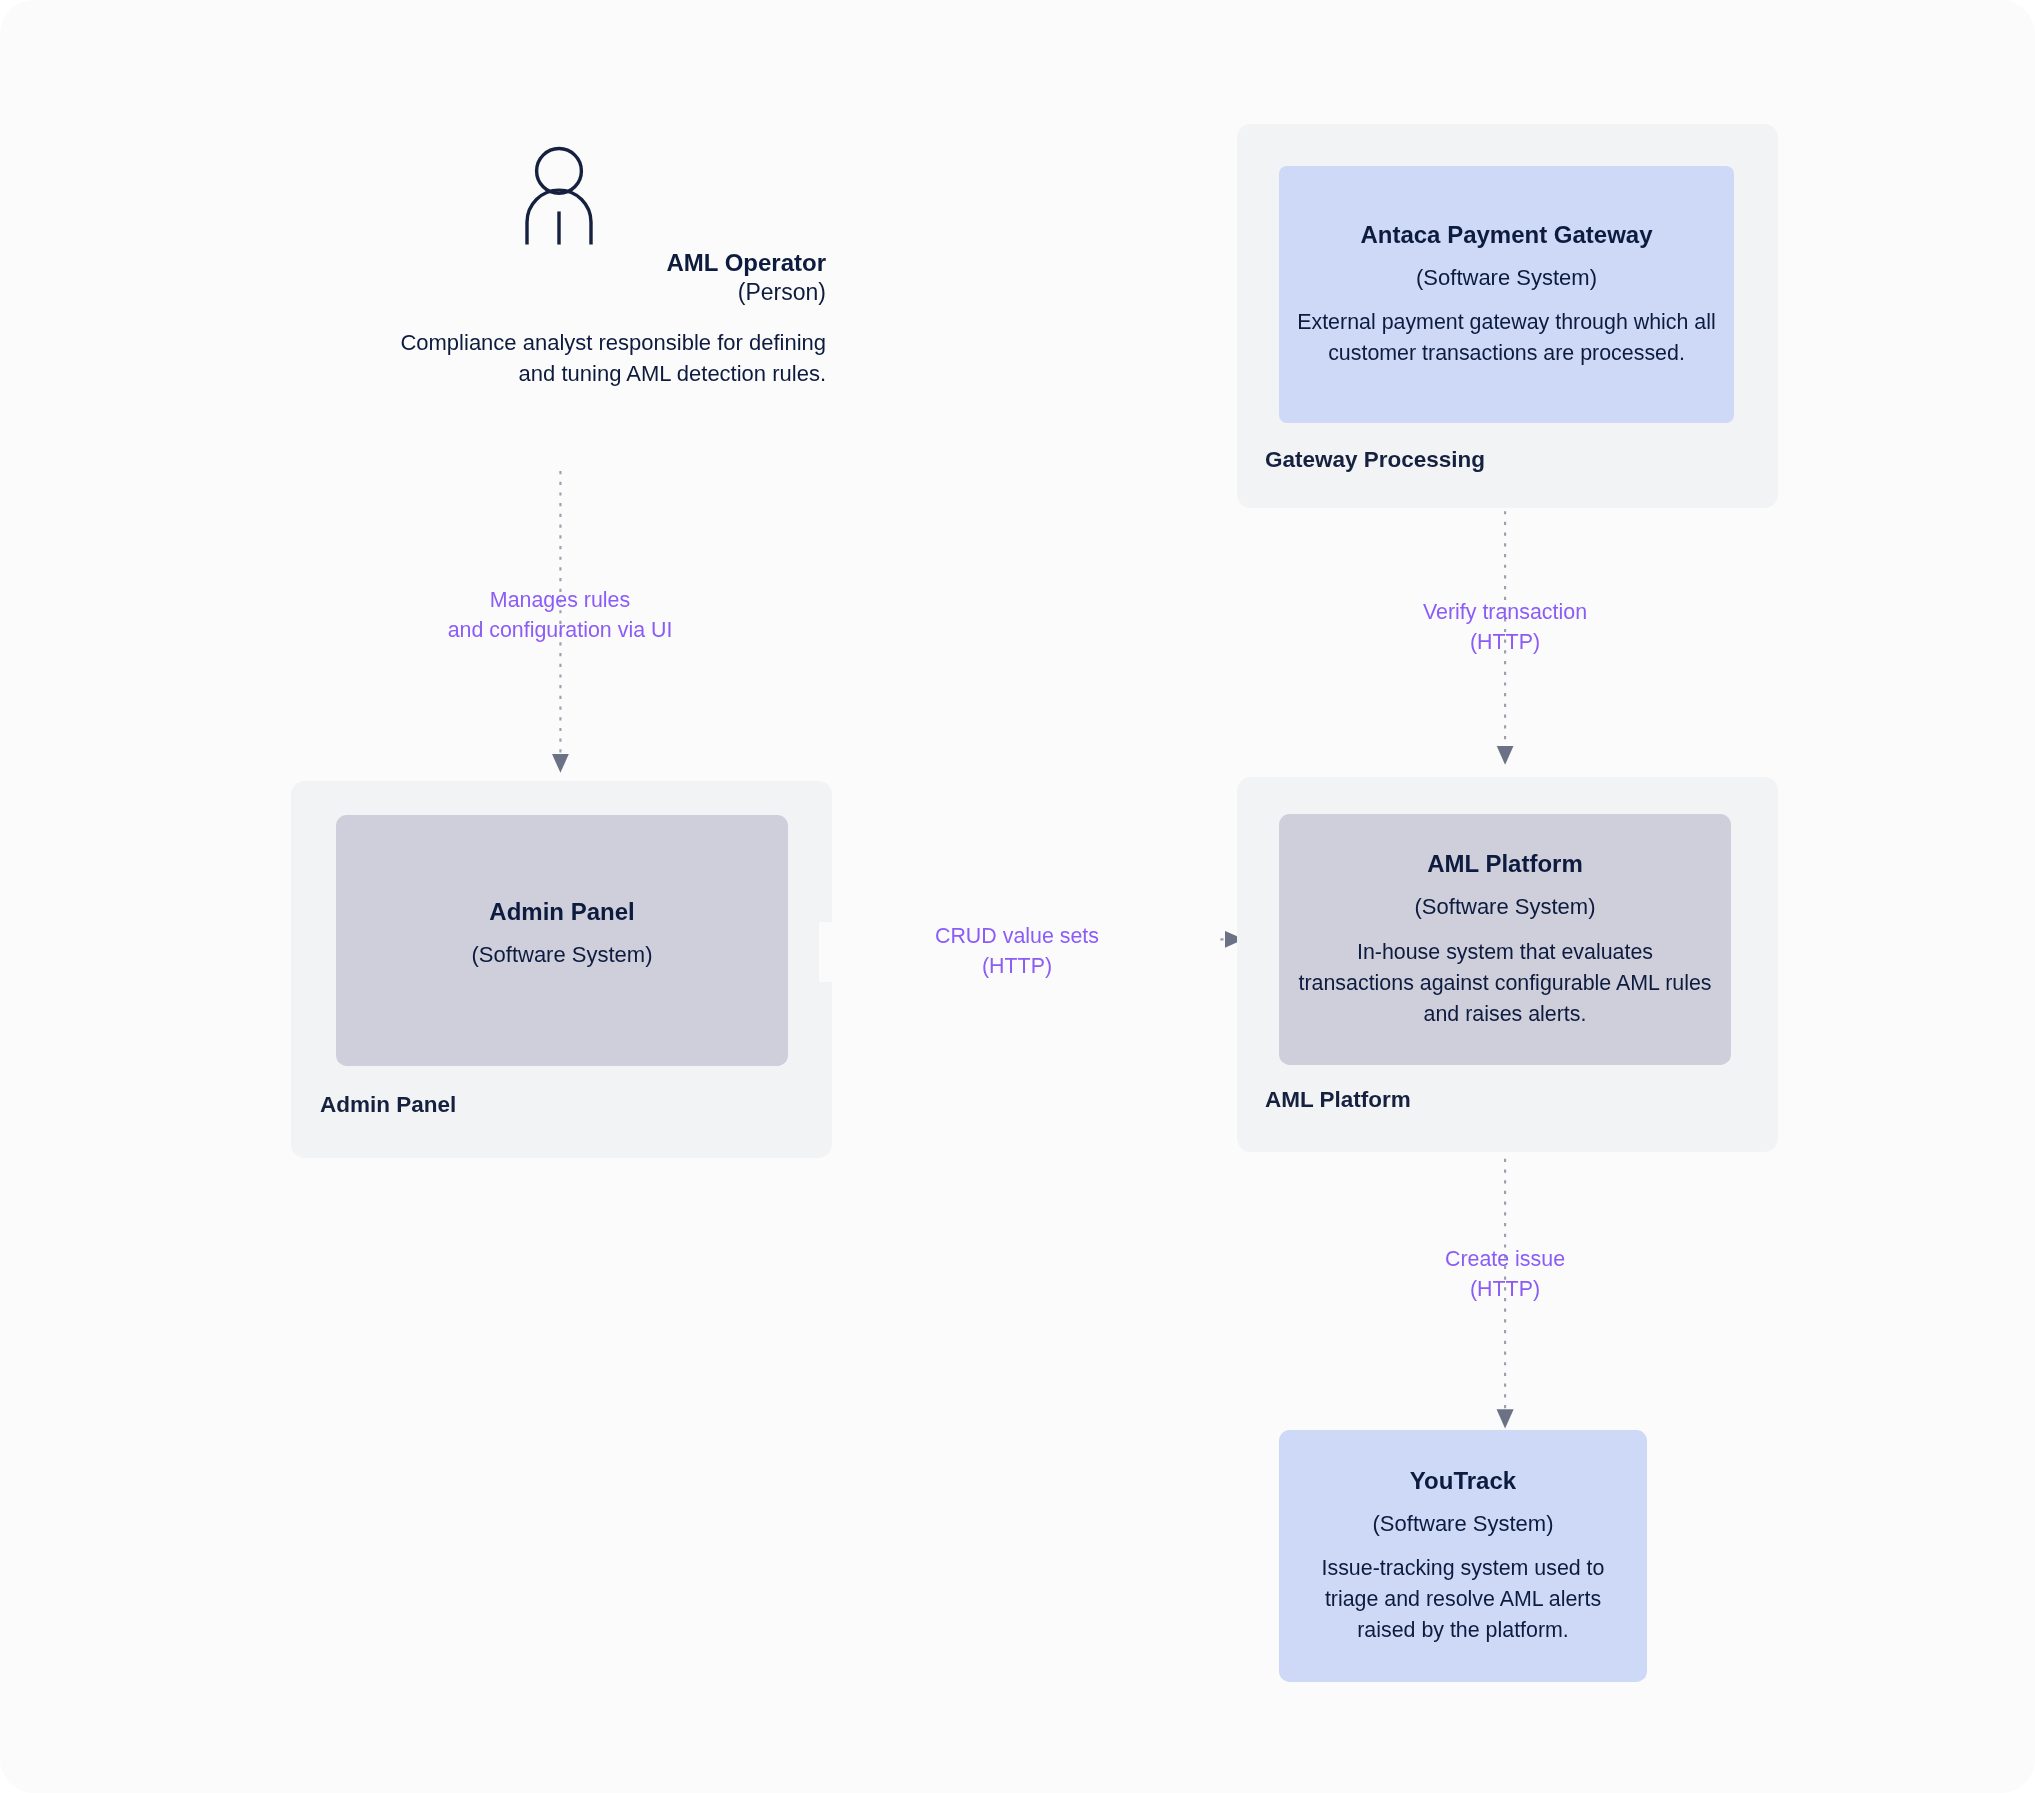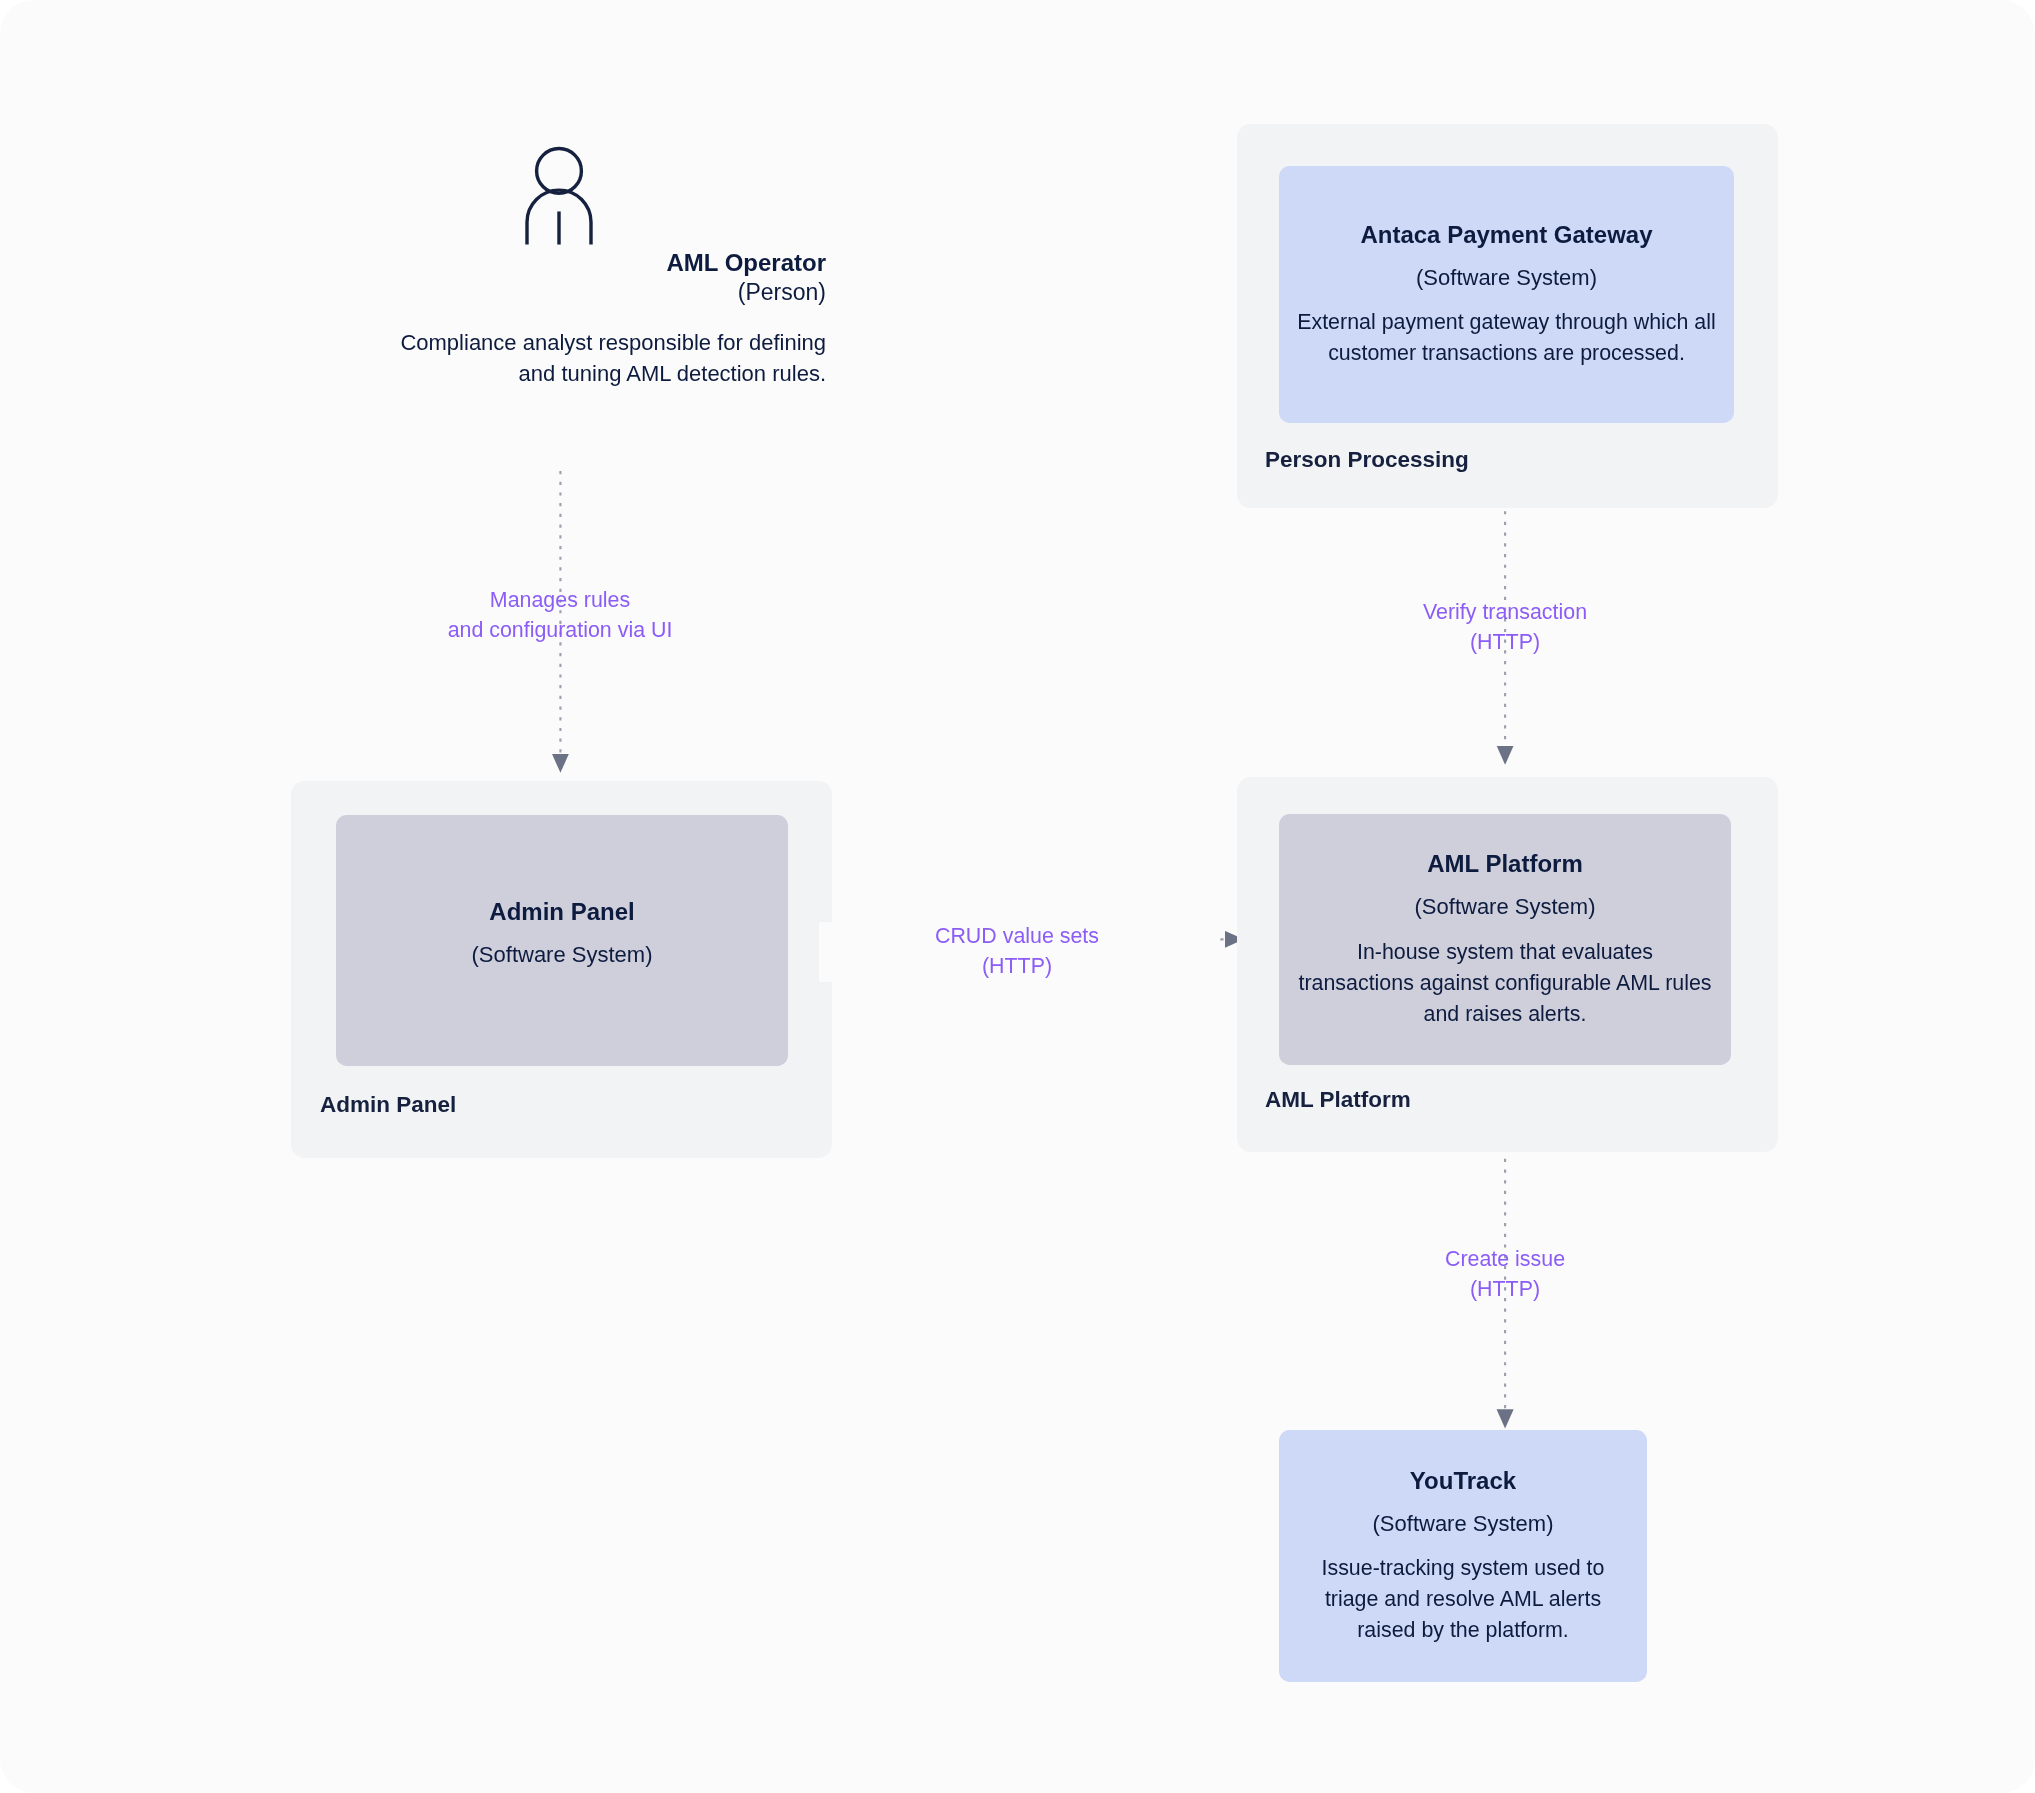--- a/index.html
+++ b/index.html
@@ -127,26 +127,26 @@
       <path d="M15 93 L15 72 A30 30 0 0 1 75 72 L75 93" fill="none" stroke="#16213f" stroke-width="3.2"></path>
       <line x1="45" y1="62" x2="45" y2="93" stroke="#16213f" stroke-width="3.2"></line>
     </svg>
     <div class="person-name">AML Operator</div>
     <div class="person-type">(Person)</div>
     <div class="person-desc" style="white-space:pre-line;">Compliance analyst responsible for defining
 and tuning AML detection rules.</div>
   </div>
 
   <div class="group" style="left:1237px; top:124px; width:541px; height:384px;"></div>
-  <div class="node" style="left:1279px; top:166px; width:455px; height:257px; background:#cdd9f7;">
+  <div class="node" style="left:1279px; top:166px; width:455px; height:257px; background:#cdd9f7;border-radius:8px;">
     <div class="title">Antaca Payment Gateway</div>
     <div class="type">(Software System)</div>
     <div class="desc">External payment gateway through which all customer transactions are processed.</div>
   </div>
-  <div class="group-label" style="left:1265px; top:447px;">Person Processing</div>
+  <div class="group-label" style="left:1265px; top:447px;">Gateway Processing</div>
 
   <div class="group" style="left:291px; top:781px; width:541px; height:377px;"></div>
   <div class="node" style="left:336px; top:815px; width:452px; height:251px; background:#cfcfdc;">
     <div class="title">Admin Panel</div>
     <div class="type">(Software System)</div>
   </div>
   <div class="group-label" style="left:320px; top:1092px;">Admin Panel</div>
 
   <div class="group" style="left:1237px; top:777px; width:541px; height:375px;"></div>
   <div class="node" style="left:1279px; top:814px; width:452px; height:251px; background:#cfcfdc;">

